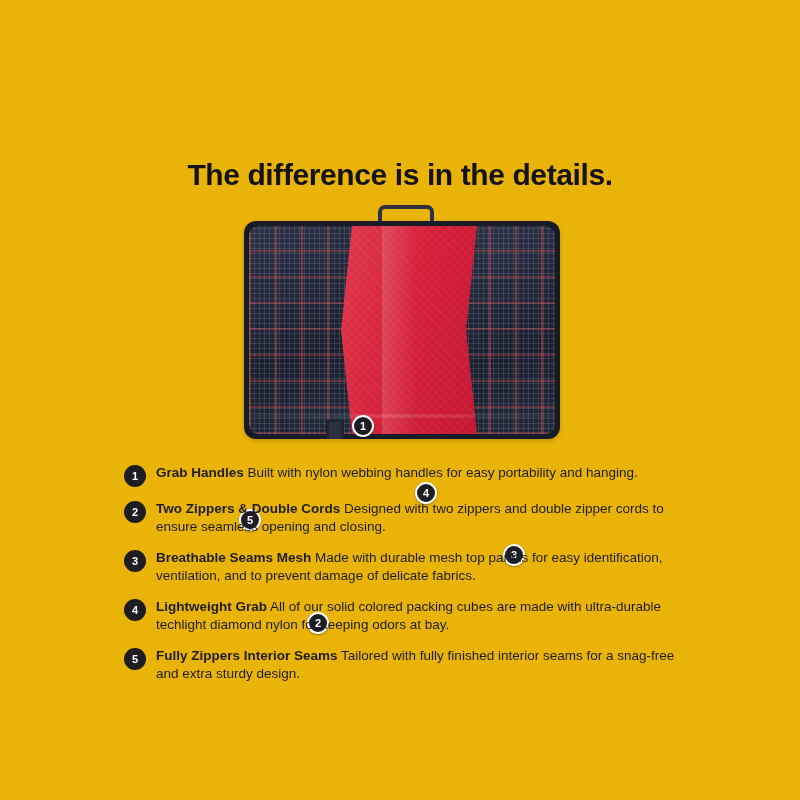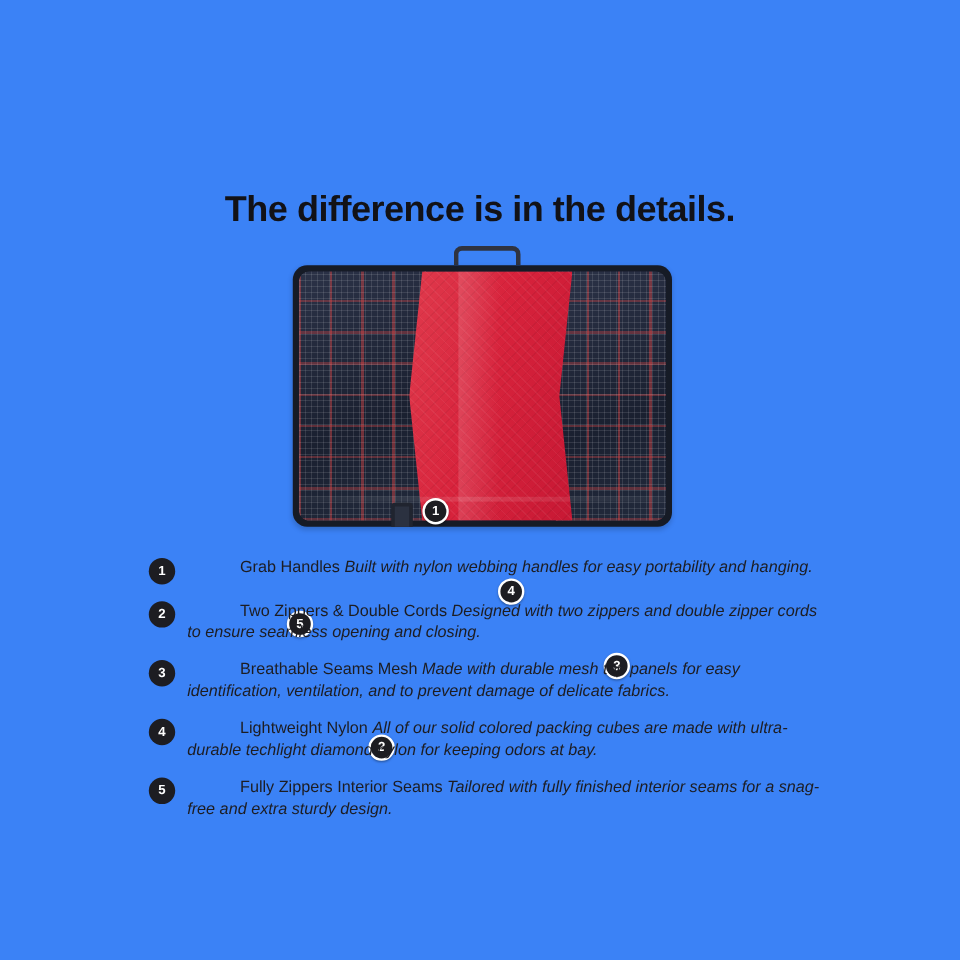--- a/index.html
+++ b/index.html
@@ -14,21 +14,21 @@
     color: #1b1b1f;
     position: relative;
     overflow: hidden;
   }
 
   .page {
     position: absolute;
     left: 0; top: 0;
     width: 800px;
     height: 800px;
-    background: #3b82f6;
+    background: #eab308;
   }
 
   
   .headline {
     position: absolute;
     left: 0;
     top: 158px;
     width: 800px;
     text-align: center;
     font-size: 30px;
@@ -188,26 +188,24 @@
     justify-content: center;
     margin-right: 10px;
     margin-top: 1px;
   }
   .feature-text {
     font-size: 13.5px;
     line-height: 18px;
     color: #1d1d22;
   }
   .feature-title {
-    font-weight: normal;
-    margin-left: 44px;
+    font-weight: bold;
   }
   .feature-desc {
     font-weight: normal;
-    font-style: italic;
   }
 </style>
 </head>
 <body>
 
 <div class="page">
 
   <div class="headline">The difference is in the details.</div>
 
   <div class="product-area">
@@ -255,21 +253,21 @@
       <div class="feature-badge">3</div>
       <div class="feature-text">
         <span class="feature-title">Breathable Seams Mesh</span>
         <span class="feature-desc">Made with durable mesh top panels for easy identification, ventilation, and to prevent damage of delicate fabrics.</span>
       </div>
     </div>
 
     <div class="feature">
       <div class="feature-badge">4</div>
       <div class="feature-text">
-        <span class="feature-title">Lightweight Nylon</span>
+        <span class="feature-title">Lightweight Grab</span>
         <span class="feature-desc">All of our solid colored packing cubes are made with ultra-durable techlight diamond nylon for keeping odors at bay.</span>
       </div>
     </div>
 
     <div class="feature">
       <div class="feature-badge">5</div>
       <div class="feature-text">
         <span class="feature-title">Fully Zippers Interior Seams</span>
         <span class="feature-desc">Tailored with fully finished interior seams for a snag-free and extra sturdy design.</span>
       </div>

